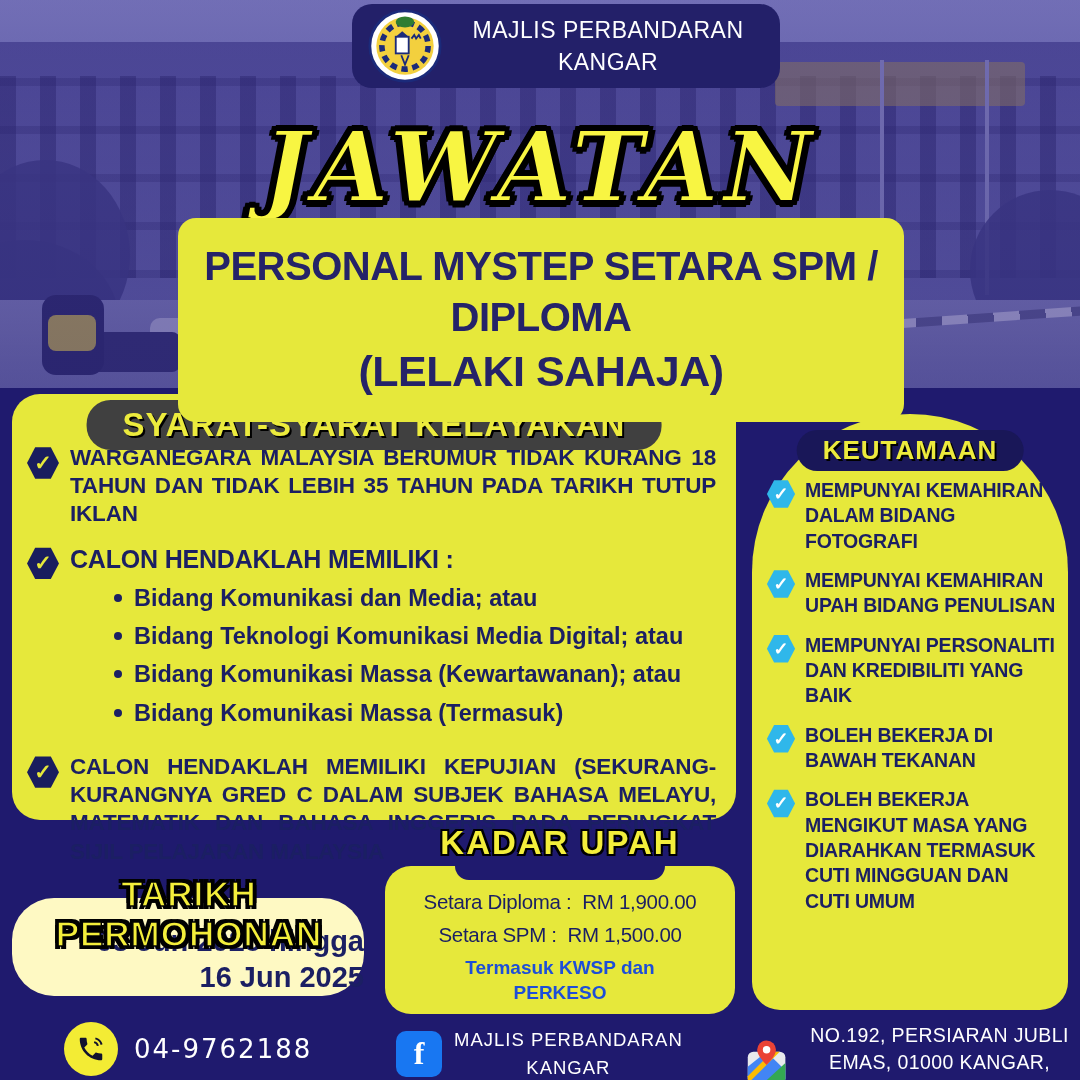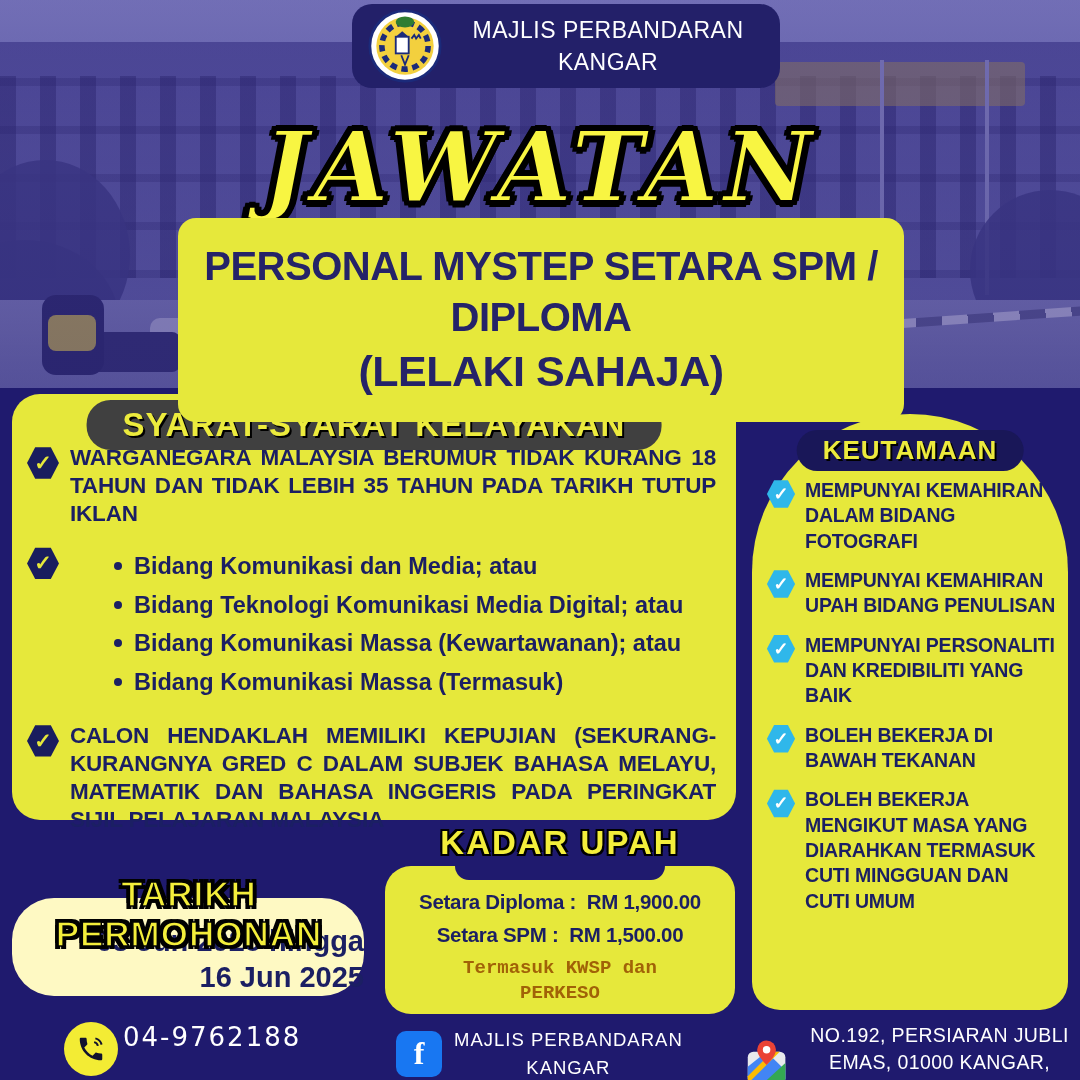--- a/index.html
+++ b/index.html
@@ -89,25 +89,25 @@
     color:#1b1f63;font-weight:800;font-size:29px;line-height:36px;}
 
   
   .kadar-heading{position:absolute;left:385px;top:824px;width:350px;text-align:center;z-index:3;
     color:#f3ee3b;font-size:33px;font-weight:700;letter-spacing:2px;
     text-shadow:2px 2px 0 #000,-2px 2px 0 #000,2px -2px 0 #000,-2px -2px 0 #000;}
   .kadar-box{position:absolute;left:385px;top:866px;width:350px;height:148px;background:#e6e83b;
     border-radius:26px;box-sizing:border-box;padding-top:24px;text-align:center;}
   .kadar-box::before{content:"";position:absolute;left:50%;top:0;transform:translateX(-50%);
     width:210px;height:14px;background:#1f1a6e;border-radius:0 0 14px 14px;}
-  .kadar-row{color:#1b1f63;font-weight:700;font-size:20.5px;letter-spacing:-0.3px;margin-bottom:9px;}
-  .kadar-note{color:#a16207;font-weight:800;font-size:19px;line-height:1.3;margin-top:0;font-family:Liberation Mono, monospace;}
-
-  
-  .phone-group{position:absolute;left:64px;top:1022px;display:flex;gap:5px;}
+  .kadar-row{color:#1b1f63;font-weight:400;font-size:20.5px;letter-spacing:-0.3px;margin-bottom:9px;}
+  .kadar-note{color:#1d4ed8;font-weight:800;font-size:19px;line-height:1.3;margin-top:0;}
+
+  
+  .phone-group{position:absolute;left:64px;top:1022px;display:flex;align-items:center;gap:16px;}
   .phone-circle{width:54px;height:54px;border-radius:50%;background:#f3ec34;display:flex;align-items:center;justify-content:center;}
   .phone-number{color:#ffffff;font-size:26px;letter-spacing:2px;font-family:"DejaVu Sans",sans-serif;}
   .fb-group{position:absolute;left:396px;top:1026px;display:flex;align-items:center;gap:12px;}
   .fb-icon{width:46px;height:46px;border-radius:10px;background:#1877f2;color:#ffffff;
     display:flex;align-items:center;justify-content:center;font-size:32px;font-weight:800;
     font-family:"Liberation Serif",serif;}
   .fb-text{color:#ffffff;font-size:18.5px;line-height:1.5;text-align:center;letter-spacing:1px;}
   .map-group{position:absolute;left:744px;top:1022px;display:flex;align-items:center;gap:10px;}
   .addr{color:#ffffff;font-size:19.5px;line-height:1.4;text-align:center;letter-spacing:.4px;}
 </style>
@@ -164,20 +164,21 @@
     <div class="syarat-pill">SYARAT-SYARAT KELAYAKAN</div>
 
     <div class="req-item">
       <span class="hex">✓</span>
       <span class="req-text">WARGANEGARA MALAYSIA BERUMUR TIDAK KURANG 18 TAHUN DAN TIDAK LEBIH 35 TAHUN PADA TARIKH TUTUP IKLAN</span>
     </div>
 
     <div class="req-item">
       <span class="hex">✓</span>
       <div>
+        <div class="req-text" style="font-size:25px;">CALON HENDAKLAH MEMILIKI :</div>
         <ul class="sub-list">
           <li>
               <span class="dot"></span>
               <span>Bidang Komunikasi dan Media; atau</span>
             </li>
           <li>
               <span class="dot"></span>
               <span>Bidang Teknologi Komunikasi Media Digital; atau</span>
             </li>
           <li>

